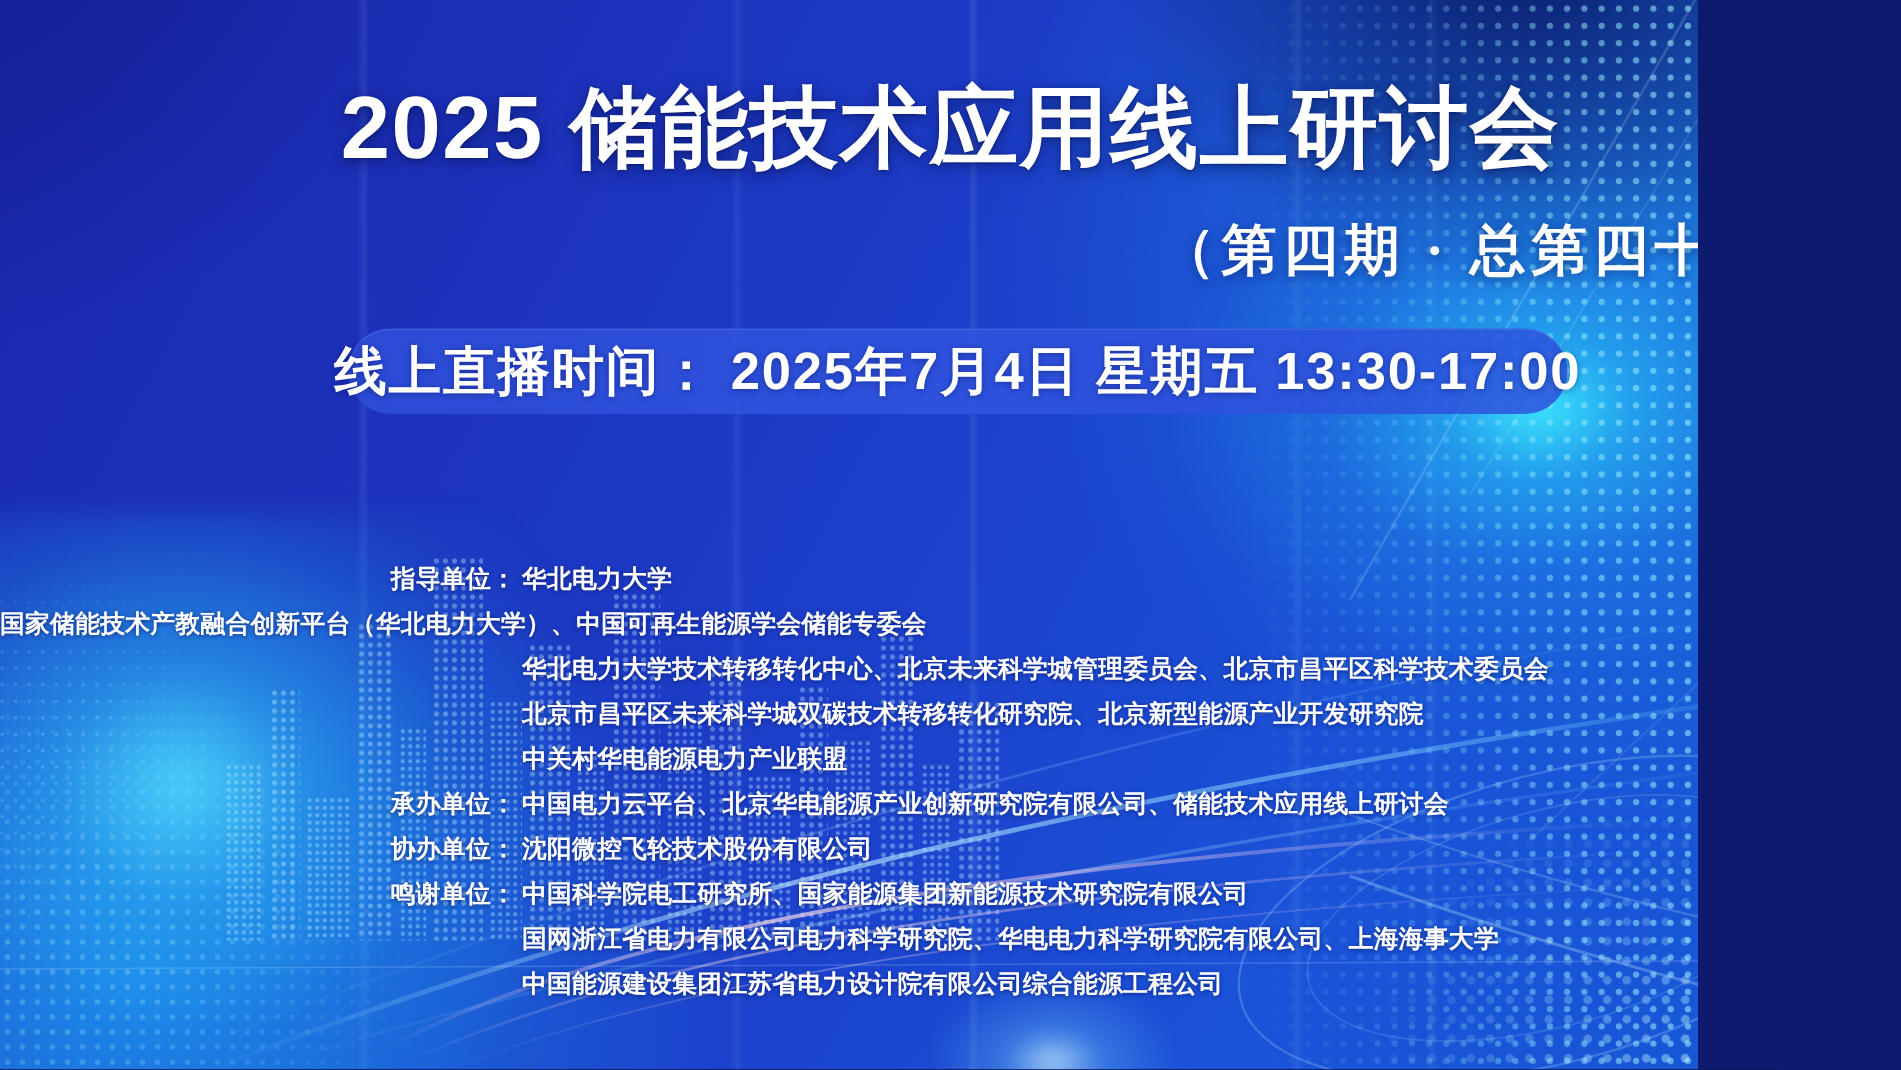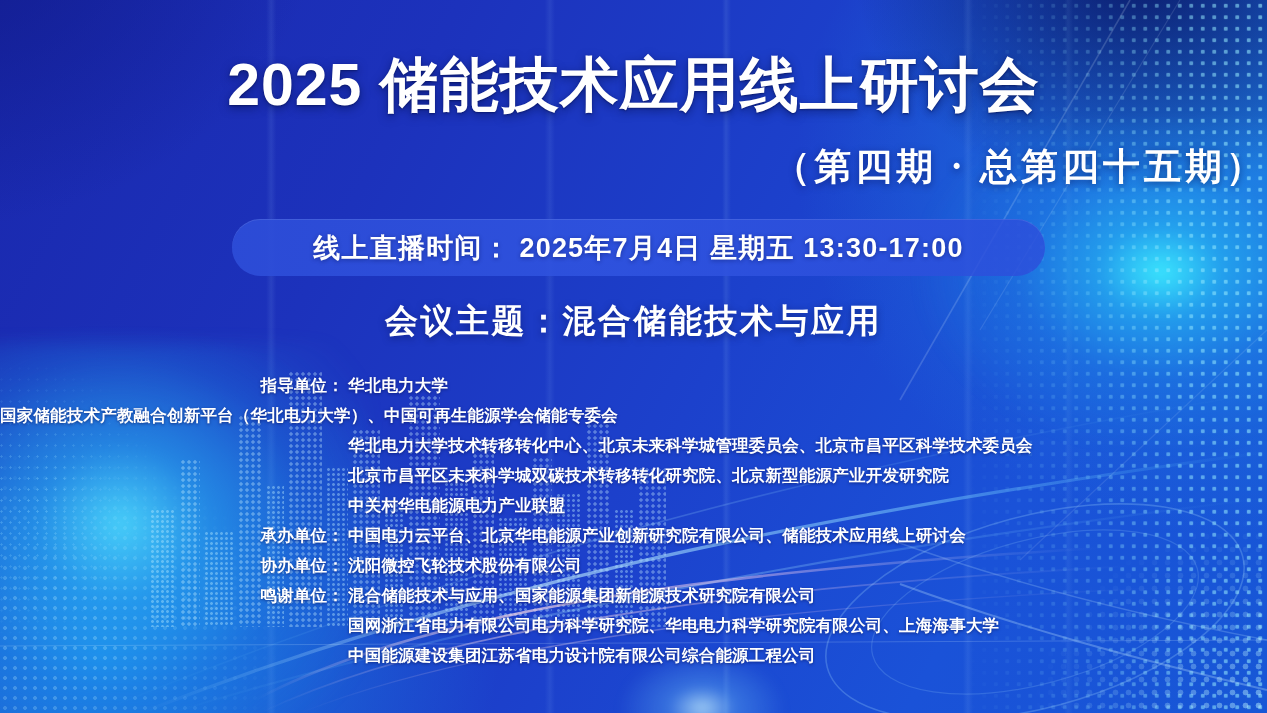--- a/index.html
+++ b/index.html
@@ -7,21 +7,21 @@
     margin: 0;
     padding: 0;
     background: #0d1a6e;
   }
   body {
     font-family: "Liberation Sans", "DejaVu Sans", sans-serif;
   }
 
   .poster {
     position: relative;
-    width: 1267px;
+    width: 1132px;
     height: 713px;
     overflow: hidden;
     background: #0f172a;
     isolation: isolate;
   }
 
   
   .bg-base {
     position: absolute; inset: 0;
     background:
@@ -181,21 +181,21 @@
     left: 232px; top: 219px;
     width: 813px; height: 57px;
     border-radius: 29px;
     background: linear-gradient(95deg, rgba(45,77,216,0.92) 0%, rgba(48,84,224,0.88) 48%, rgba(44,78,219,0.82) 100%);
     box-shadow: inset 0 1px 0 rgba(255,255,255,0.10);
     display: flex;
     align-items: center;
     justify-content: center;
   }
   .time-pill-text {
-    font-size: 27px;
+    font-size: 35px;
     font-weight: 700;
     color: #ffffff;
     letter-spacing: 1.2px;
     white-space: nowrap;
     text-shadow: 0 1px 4px rgba(6,16,80,0.45);
   }
 
   .theme-line {
     position: absolute;
     left: 0; right: 0; top: 299px;
@@ -322,21 +322,20 @@
   <div class="content">
 
     <div class="title-main">2025 储能技术应用线上研讨会</div>
 
     <div class="title-sub">（第四期 · 总第四十五期）</div>
 
     <div class="time-pill">
       <span class="time-pill-text">线上直播时间： 2025年7月4日  星期五  13:30-17:00</span>
     </div>
 
-    <div class="theme-line">会议主题：混合储能技术与应用</div>
 
     <div class="orgs" id="org-list">
         <div class="org-row">
           <div class="org-label">指导单位：</div>
           <div class="org-value">华北电力大学</div>
         </div>
         <div class="org-row">
           <div class="org-value">国家储能技术产教融合创新平台（华北电力大学）、中国可再生能源学会储能专委会</div>
         </div>
         <div class="org-row">
@@ -354,21 +353,21 @@
         <div class="org-row">
           <div class="org-label">承办单位：</div>
           <div class="org-value">中国电力云平台、北京华电能源产业创新研究院有限公司、储能技术应用线上研讨会</div>
         </div>
         <div class="org-row">
           <div class="org-label">协办单位：</div>
           <div class="org-value">沈阳微控飞轮技术股份有限公司</div>
         </div>
         <div class="org-row">
           <div class="org-label">鸣谢单位：</div>
-          <div class="org-value">混合储能技术与应用、国家能源集团新能源技术研究院有限公司</div>
+          <div class="org-value">中国科学院电工研究所、国家能源集团新能源技术研究院有限公司</div>
         </div>
         <div class="org-row">
           <div class="org-label"></div>
           <div class="org-value">国网浙江省电力有限公司电力科学研究院、华电电力科学研究院有限公司、上海海事大学</div>
         </div>
         <div class="org-row">
           <div class="org-label"></div>
           <div class="org-value">中国能源建设集团江苏省电力设计院有限公司综合能源工程公司</div>
         </div>
       </div>

